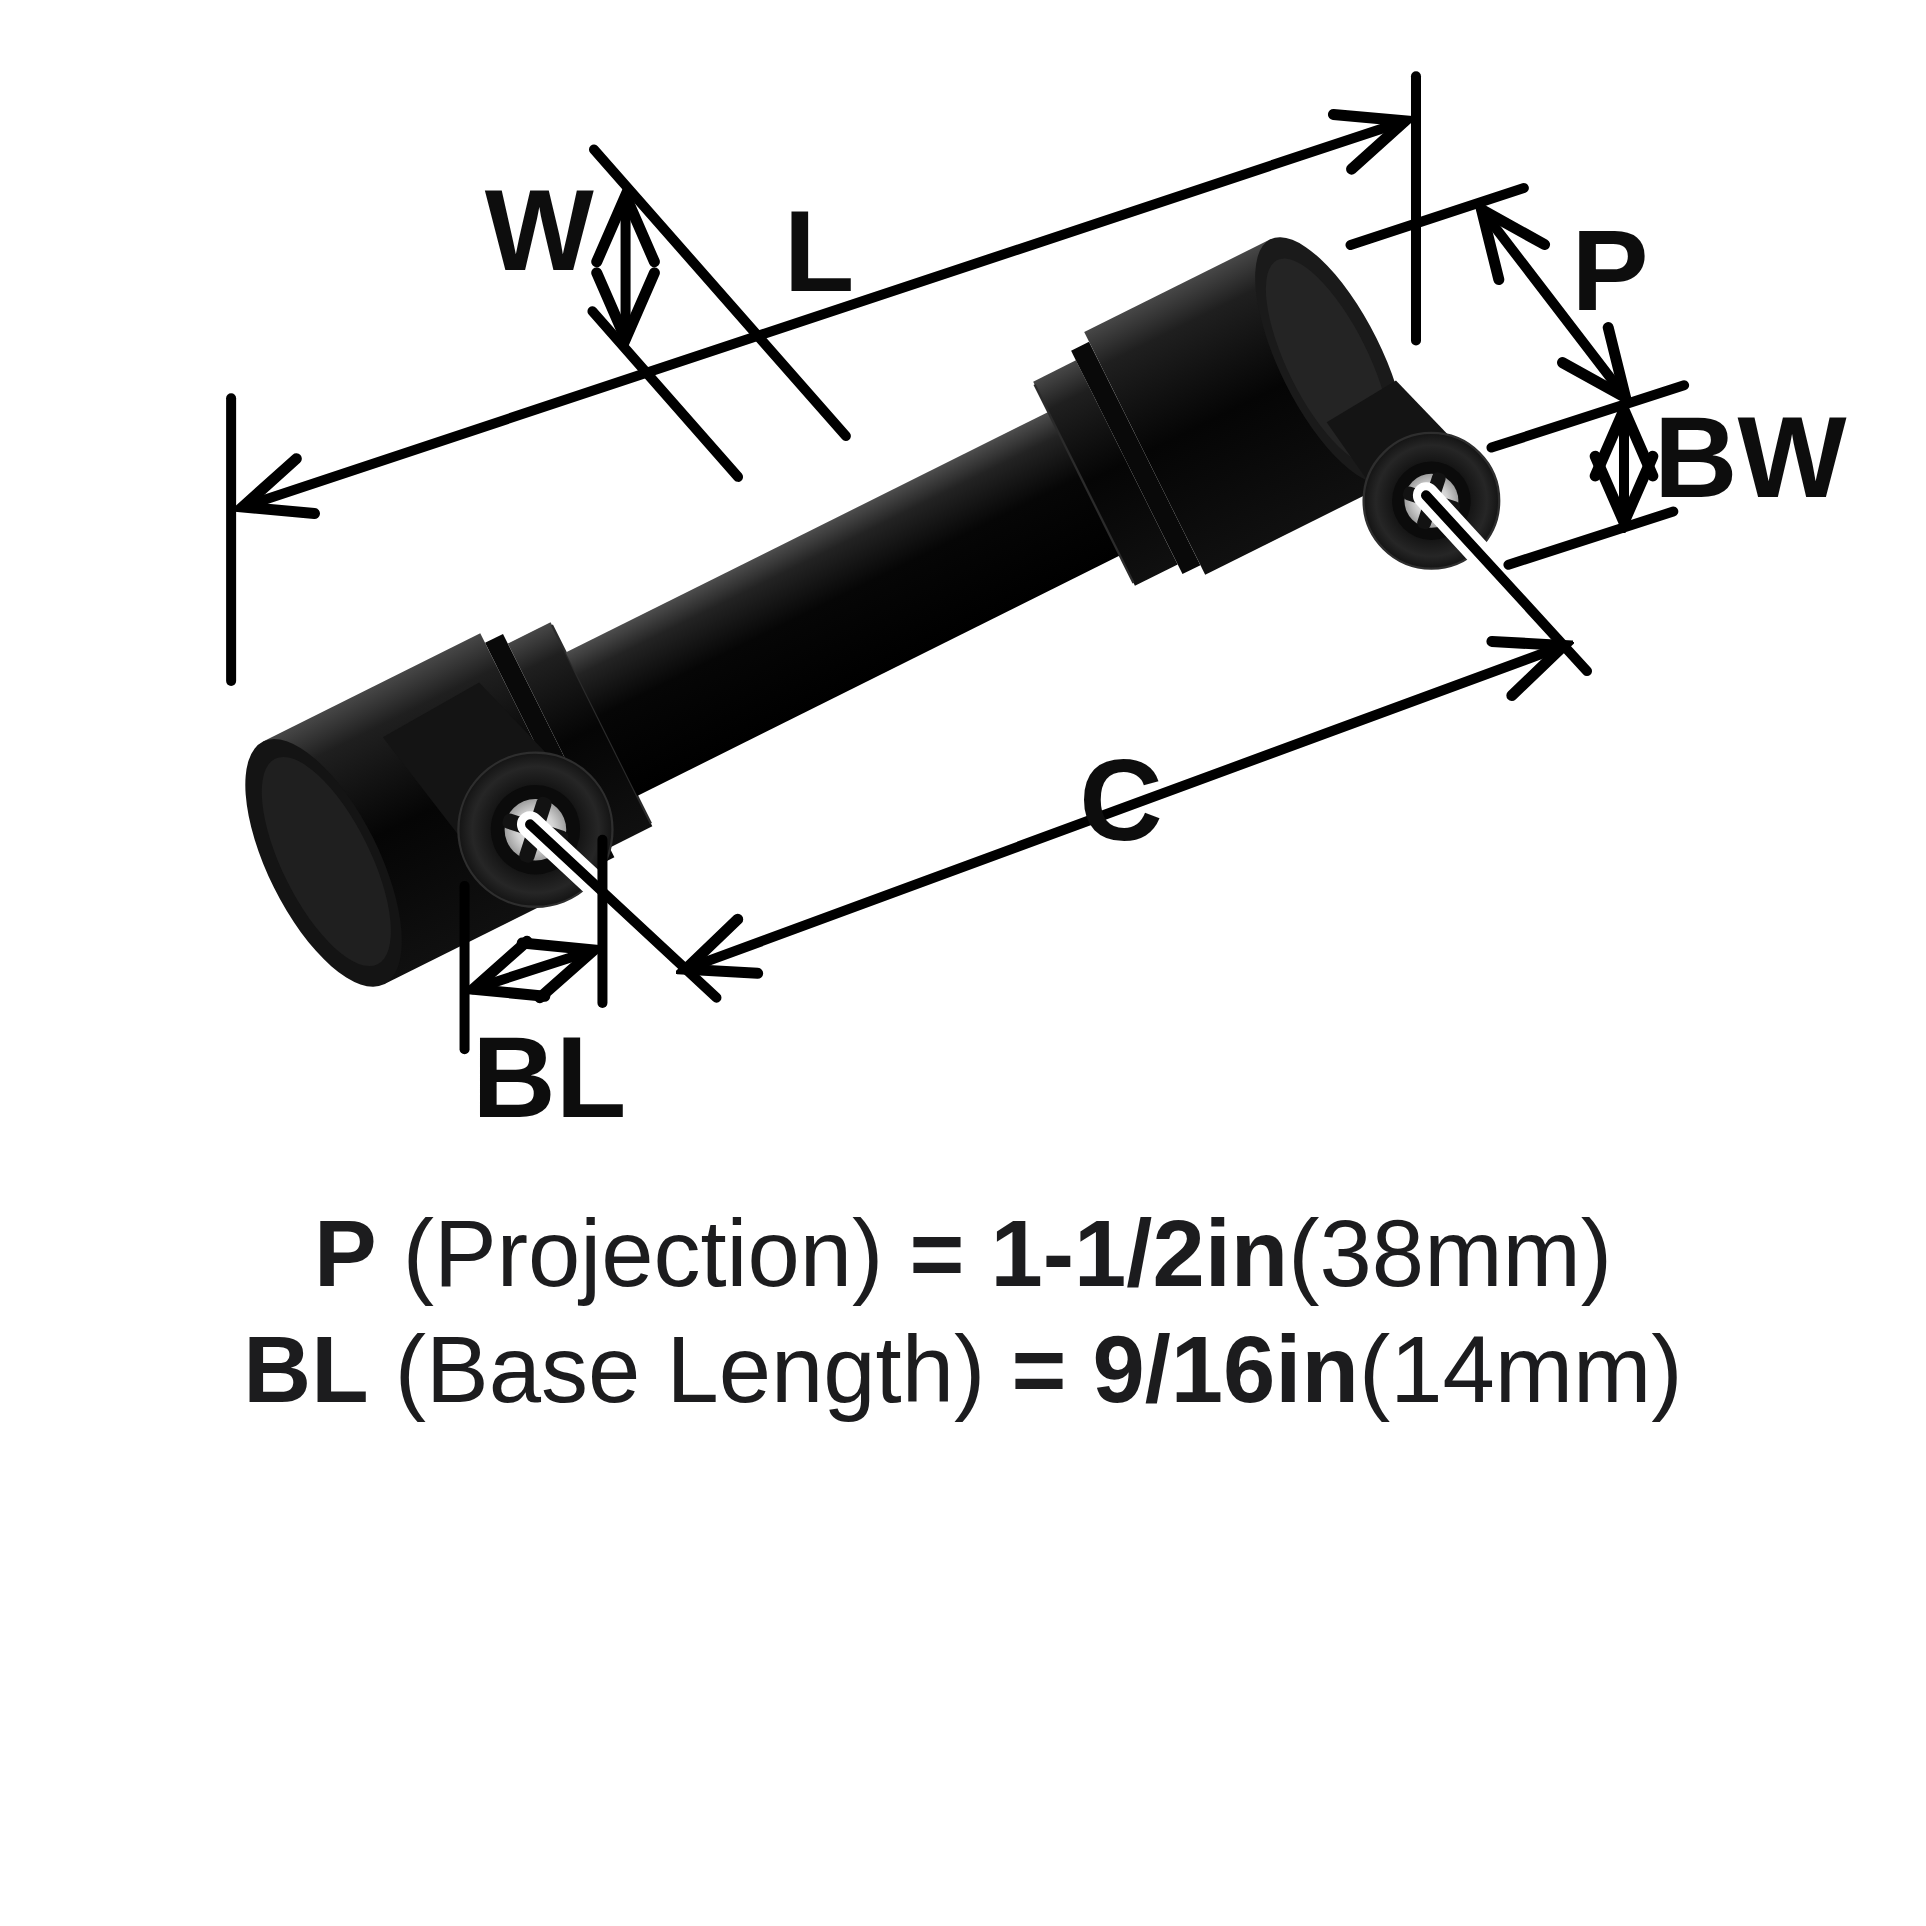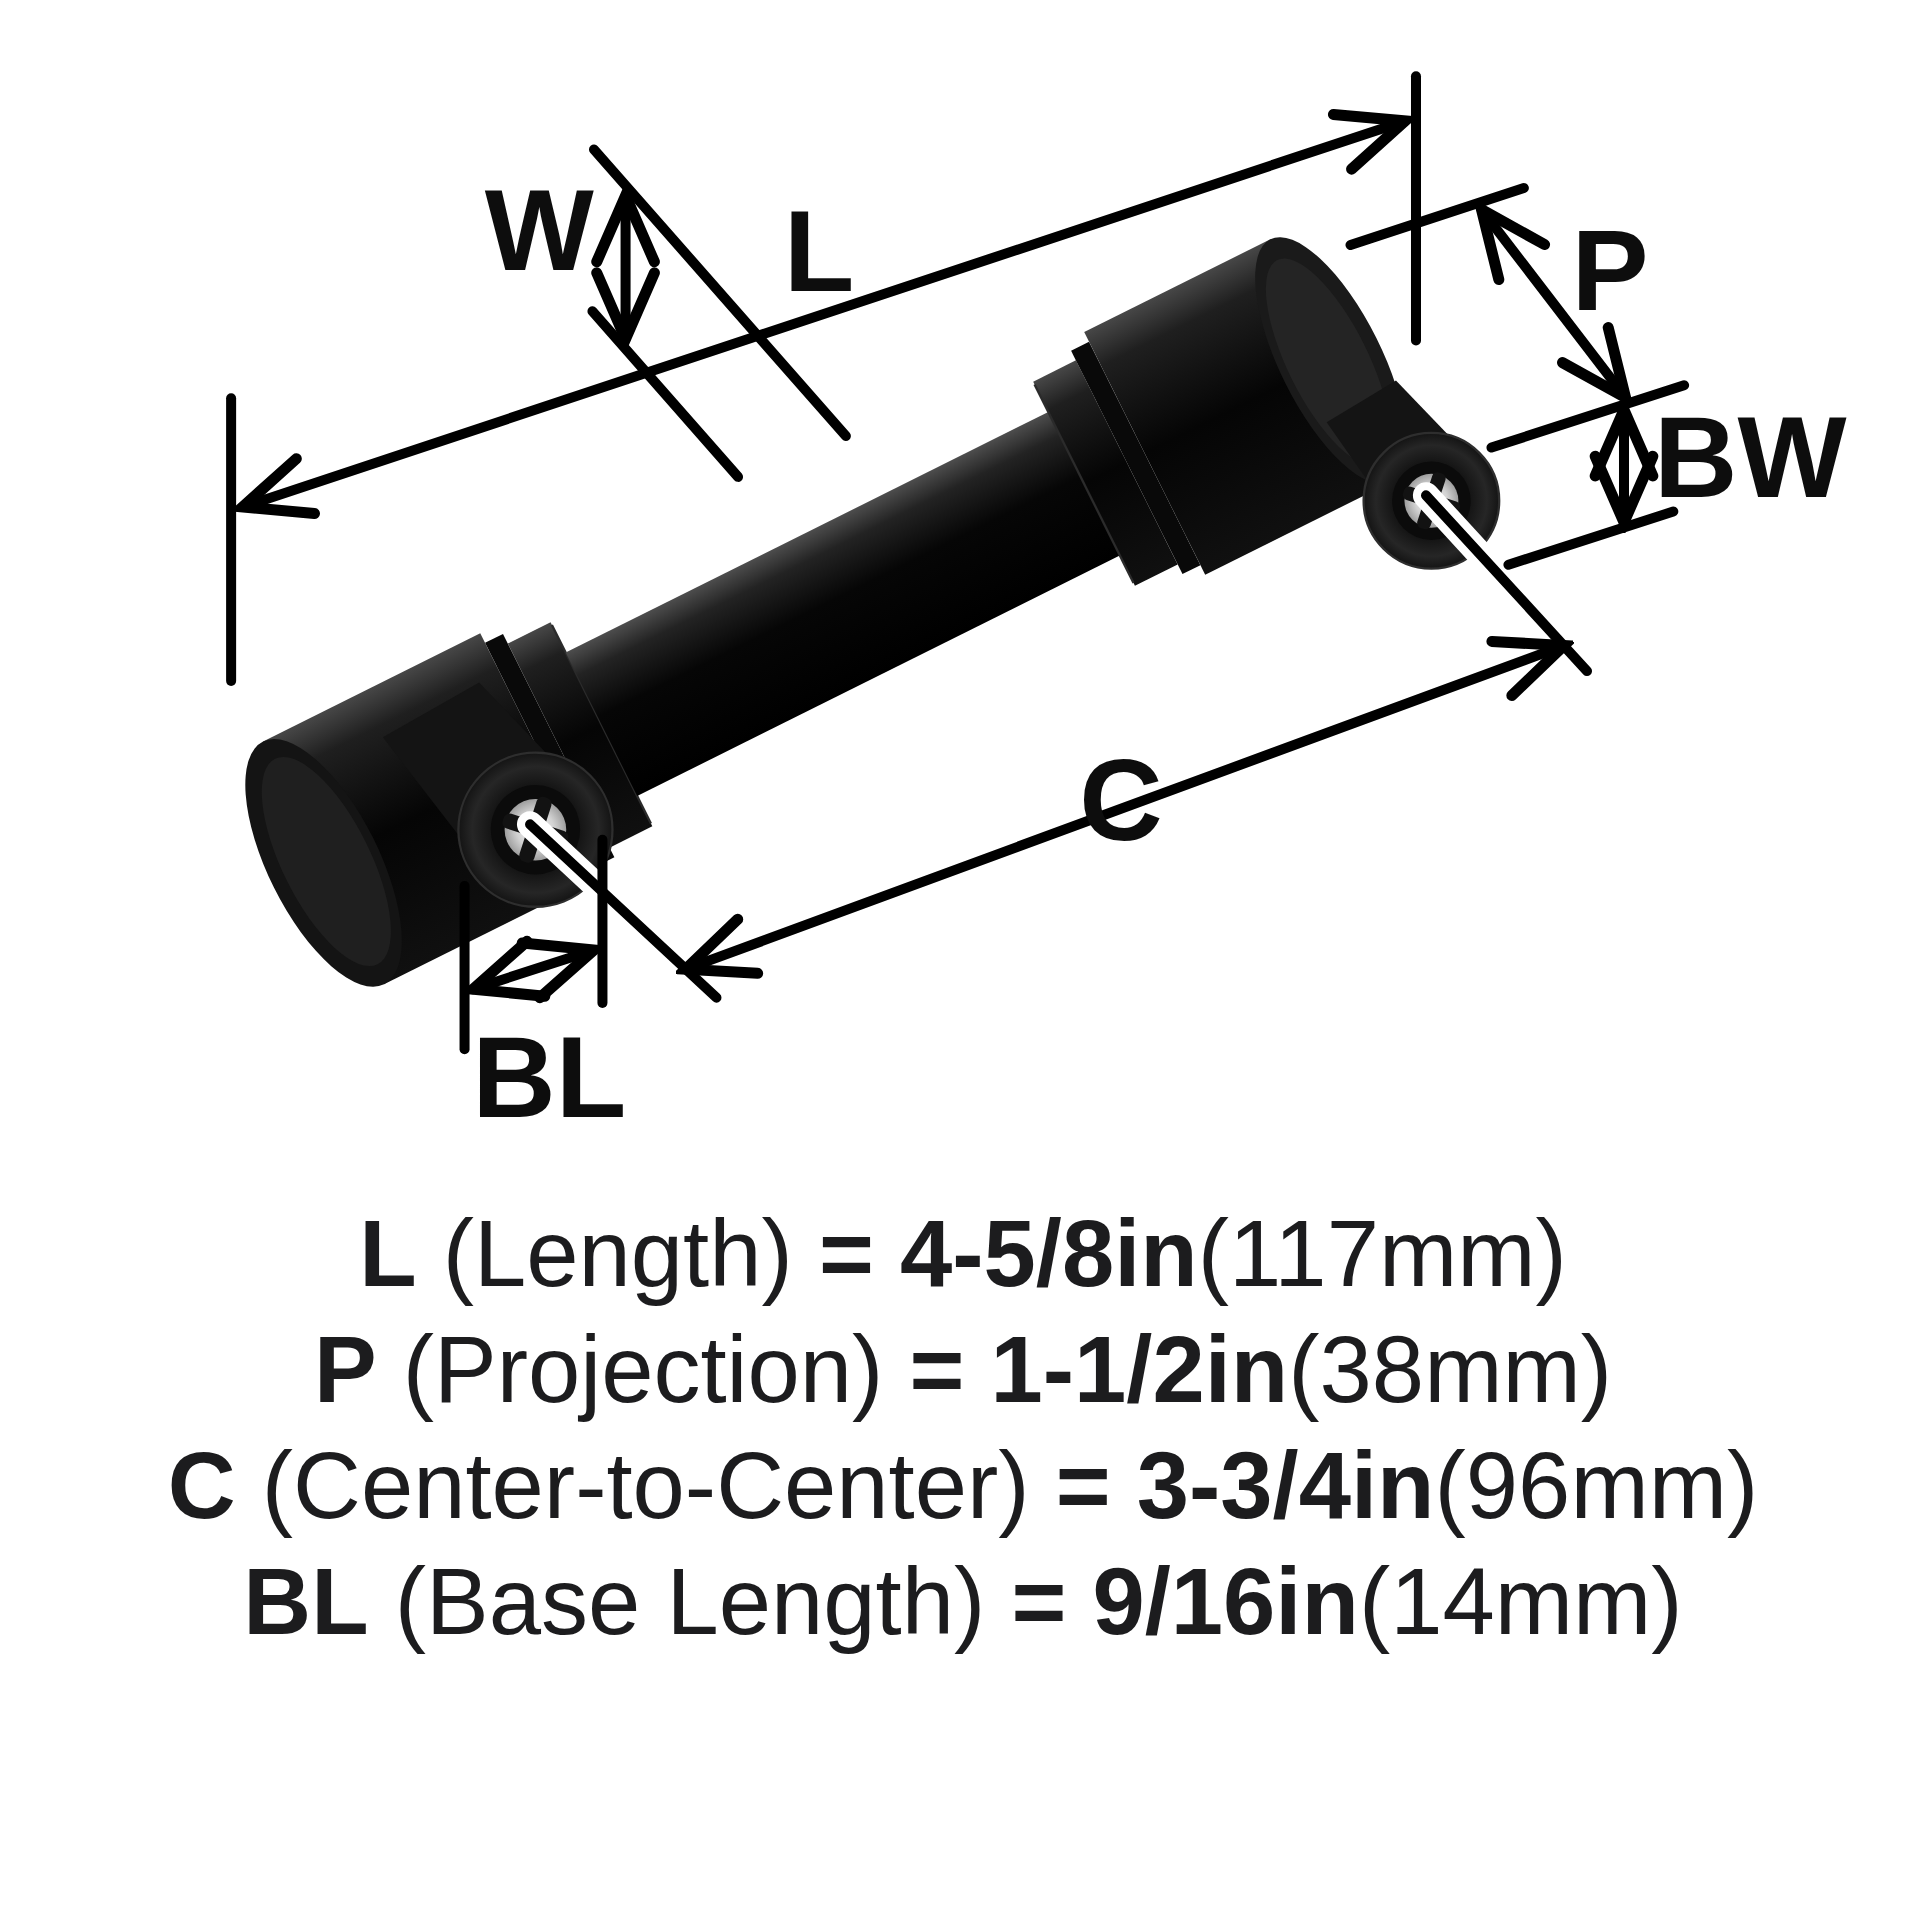--- a/index.html
+++ b/index.html
@@ -142,20 +142,18 @@
 
     <text class="dim-label" x="700" y="350" text-anchor="middle">W</text>
     <text class="dim-label" x="1063" y="378" text-anchor="middle">L</text>
     <text class="dim-label" x="2090" y="403" text-anchor="middle">P</text>
     <text class="dim-label" x="2272" y="645" text-anchor="middle">BW</text>
     <text class="dim-label" x="1455" y="1090" text-anchor="middle">C</text>
     <text class="dim-label" x="713" y="1450" text-anchor="middle">BL</text>
   </svg>
 
   <div class="spec-block">
-    <div class="spec-row"><span class="spec-code">L</span><span class="spec-name"> (Length) </span><span class="spec-value">= 4-5/8in</span><span class="spec-metric">(117mm)</span></div>
     <div class="spec-row"><span class="spec-code">P</span><span class="spec-name"> (Projection) </span><span class="spec-value">= 1-1/2in</span><span class="spec-metric">(38mm)</span></div>
-    <div class="spec-row"><span class="spec-code">C</span><span class="spec-name"> (Center-to-Center) </span><span class="spec-value">= 3-3/4in</span><span class="spec-metric">(96mm)</span></div>
     <div class="spec-row"><span class="spec-code">BL</span><span class="spec-name"> (Base Length) </span><span class="spec-value">= 9/16in</span><span class="spec-metric">(14mm)</span></div>
   </div>
 
 </div>
 
 
 </body></html>

